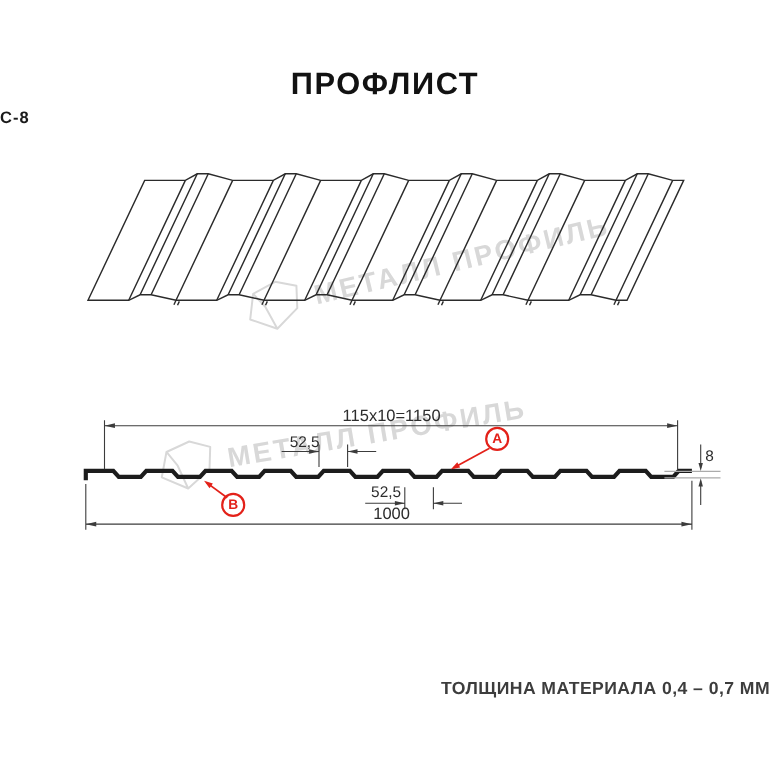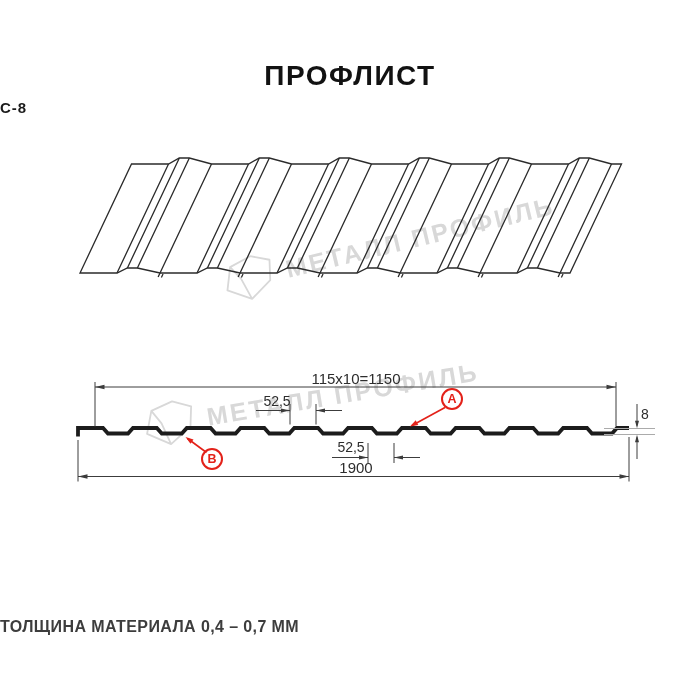--- a/index.html
+++ b/index.html
@@ -9,21 +9,21 @@
   }
   .page-title{
     position:absolute;left:0;right:0;top:60px;text-align:center;
     font-size:28px;font-weight:bold;letter-spacing:1.5px;color:#121212;
   }
   .page-subtitle{
     position:absolute;left:0;right:0;top:99px;
     font-size:15px;font-weight:bold;letter-spacing:1px;color:#1a1a1a;
   }
   .footer-note{
-    position:absolute;left:0;right:0;top:618px;text-align:left;
+    position:absolute;left:0;right:0;top:618px;text-align:right;
     font-size:16px;font-weight:bold;letter-spacing:0.4px;color:#3d3d3d;
   }
   .watermark{
     position:absolute;display:flex;align-items:center;gap:10px;
     color:#d8d8d8;white-space:nowrap;z-index:1;
     font-size:25px;font-weight:bold;letter-spacing:2.5px;
     transform-origin:left center;
   }
   .wm-1{left:220px;top:262px;transform:rotate(-13.5deg);}
   .wm-2{left:140px;top:405px;transform:rotate(-9.5deg);}
@@ -146,21 +146,21 @@
       <line x1="445" y1="407.5" x2="412" y2="425.5" stroke="#e32119" stroke-width="1.6"></line>
       <polygon points="410,426.5 415.7,420.3 418.3,424.9" fill="#e32119"></polygon>
       <line x1="206.5" y1="452.5" x2="187.5" y2="438.5" stroke="#e32119" stroke-width="1.6"></line>
       <polygon points="185.5,437 193.5,439.6 190.5,443.8" fill="#e32119"></polygon>
     </g>
   </svg>
 
   <div class="dim-label dim-15" style="left:356px;top:378px;">115x10=1150</div>
   <div class="dim-label dim-14" style="left:277px;top:401px;">52,5</div>
   <div class="dim-label dim-14" style="left:351px;top:447px;">52,5</div>
-  <div class="dim-label dim-15" style="left:356px;top:467px;">1900</div>
+  <div class="dim-label dim-15" style="left:356px;top:467px;">1000</div>
   <div class="dim-label dim-14" style="left:645px;top:414px;">8</div>
 
   <div class="callout" style="left:441px;top:388px;">
     <span>A</span>
   </div>
   <div class="callout" style="left:201px;top:448px;">
     <span>B</span>
   </div>
 
   <div class="footer-note">ТОЛЩИНА МАТЕРИАЛА 0,4 – 0,7 ММ</div>

